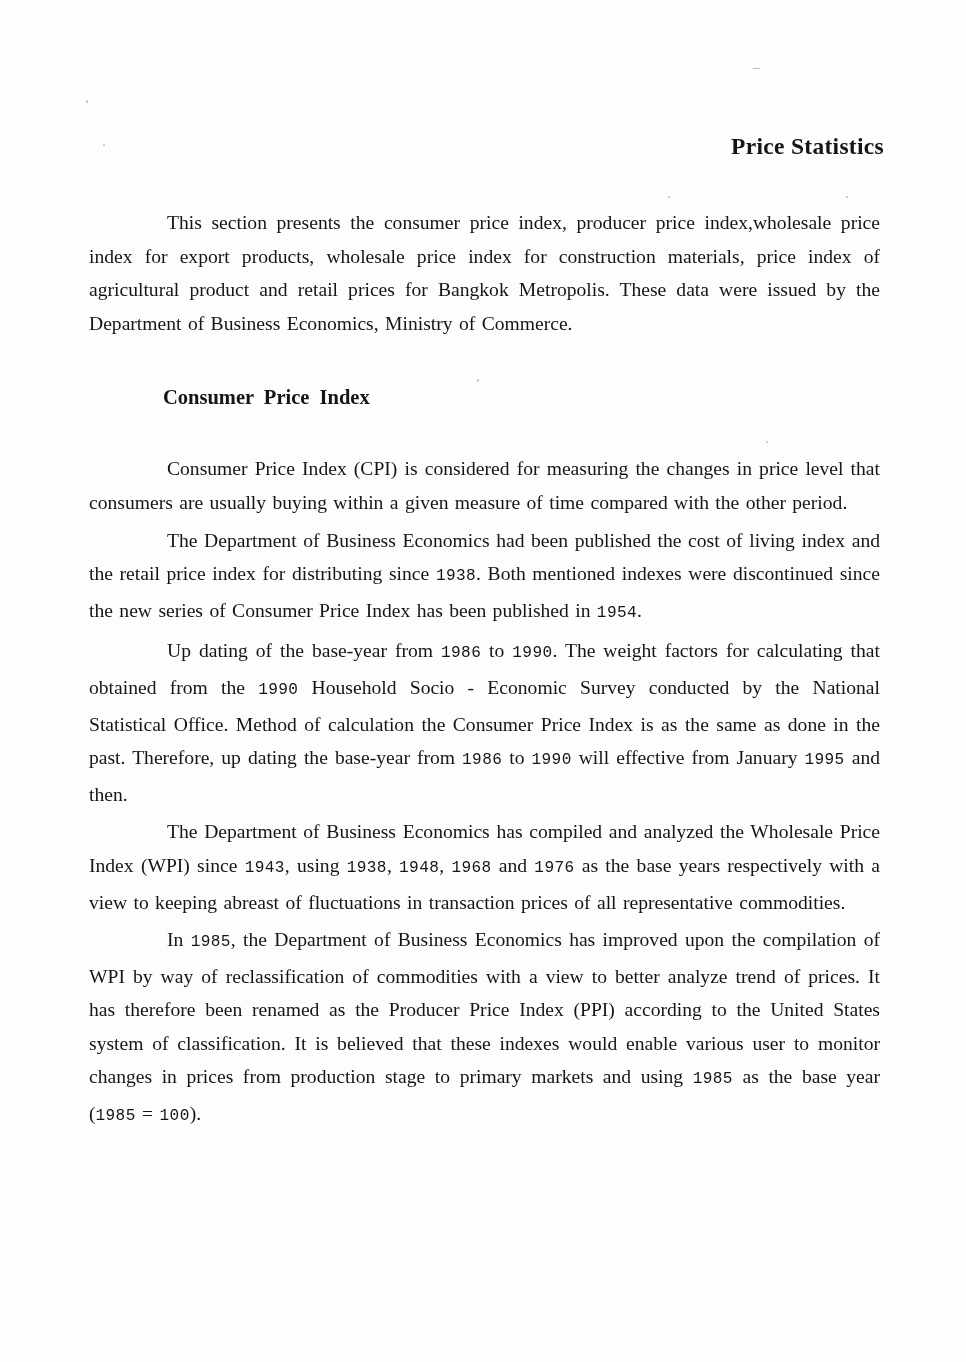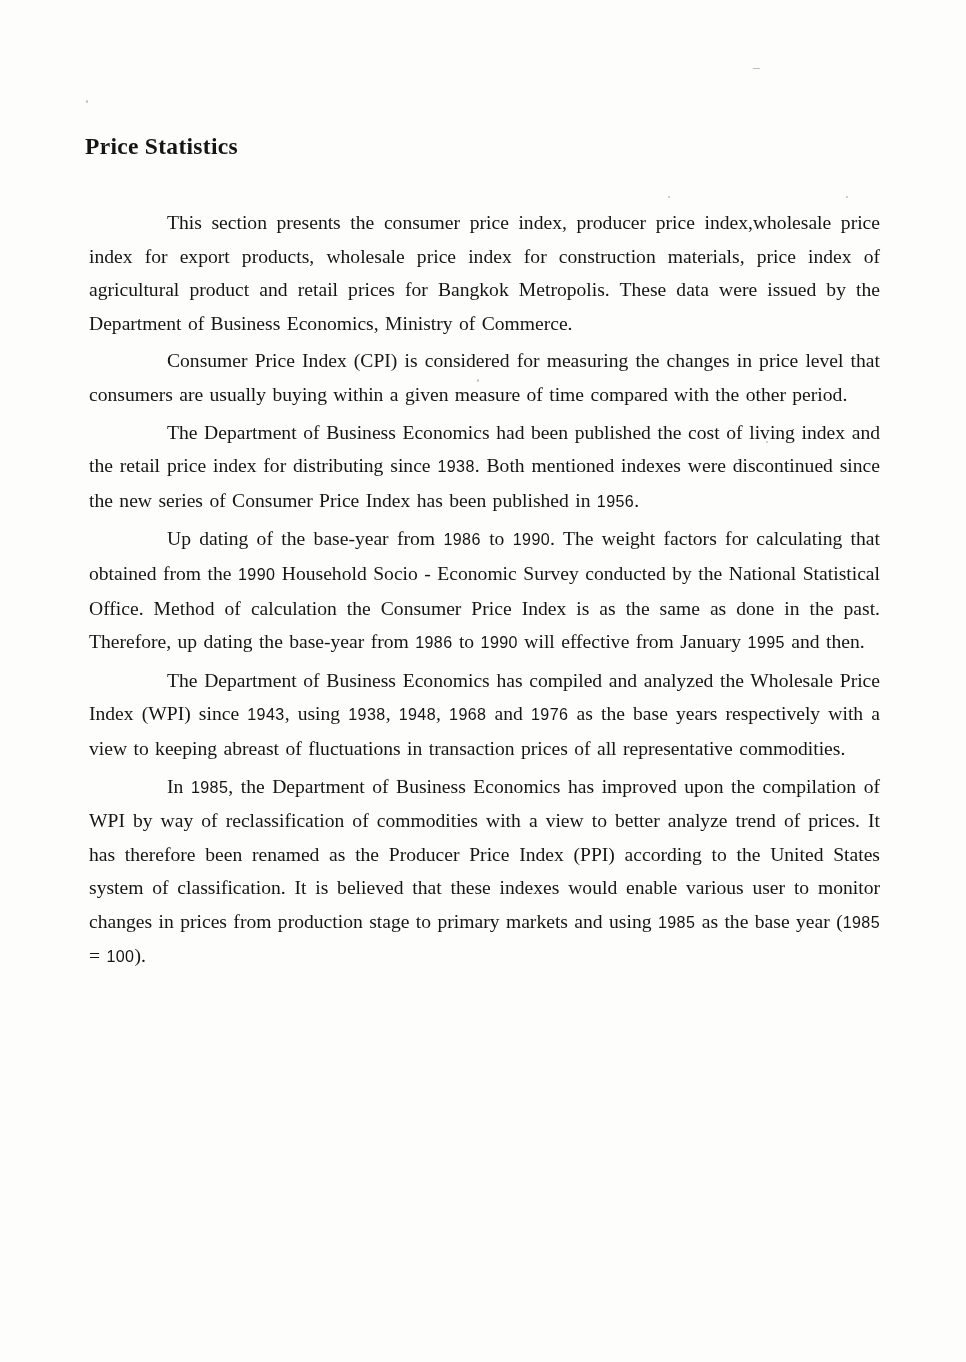--- a/index.html
+++ b/index.html
@@ -19,21 +19,21 @@
     position: absolute;
     inset: 0;
     box-sizing: border-box;
     padding: 132px 82px 0 85px;
     background: #fdfdfc;
   }
   .doc-title {
     font-size: 23.5px;
     line-height: 28px;
     font-weight: 700;
-    text-align: left;
+    text-align: right;
     margin: 0;
     letter-spacing: 0.3px;
   }
   .section-heading {
     font-size: 20.5px;
     line-height: 33px;
     font-weight: 700;
     margin: 41px 0 38px 0;
     padding-left: 78px;
     word-spacing: 5px;
@@ -44,21 +44,21 @@
     margin: 4px;
     text-align: justify;
     text-indent: 78px;
     word-spacing: 1.5px;
   }
   .intro-block {
     margin-top: 46px;
   }
   
   .num {
-    font-family: Liberation Sans, sans-serif;
+    font-family: Liberation Mono, monospace;
     font-size: 0.82em;
     letter-spacing: 0.4px;
   }
   
   .speck {
     position: absolute;
     background: #8a8a8a;
     border-radius: 50%;
     opacity: 0.55;
   }
@@ -72,22 +72,23 @@
 
 <div class="page">
 
   <h1 class="doc-title">Price Statistics</h1>
 
   <section>
     <p class="para intro-block">This section presents the consumer price index, producer price index,wholesale price index for export products, wholesale price index for construction materials, price index of agricultural product and retail prices for Bangkok Metropolis. These data were issued by the Department of Business Economics, Ministry of Commerce.</p>
   </section>
 
   <section>
+    <h2 class="section-heading">Consumer Price Index</h2>
     <p class="para">Consumer Price Index (CPI) is considered for measuring the changes in price level that consumers are usually buying within a given measure of time compared with the other period.</p>
-    <p class="para">The Department of Business Economics had been published the cost of living index and the retail price index for distributing since <span class="num">1938</span>. Both mentioned indexes were discontinued since the new series of Consumer Price Index has been published in <span class="num">1956</span>.</p>
+    <p class="para">The Department of Business Economics had been published the cost of living index and the retail price index for distributing since <span class="num">1938</span>. Both mentioned indexes were discontinued since the new series of Consumer Price Index has been published in <span class="num">1954</span>.</p>
     <p class="para">Up dating of the base-year from <span class="num">1986</span> to <span class="num">1990</span>. The weight factors for calculating that obtained from the <span class="num">1990</span> Household Socio - Economic Survey conducted by the National Statistical Office. Method of calculation the Consumer Price Index is as the same as done in the past. Therefore, up dating the base-year from <span class="num">1986</span> to <span class="num">1990</span> will effective from January <span class="num">1995</span> and then.</p>
   </section>
 
   <section>
     <p class="para">The Department of Business Economics has compiled and analyzed the Wholesale Price Index (WPI) since <span class="num">1943</span>, using <span class="num">1938</span>, <span class="num">1948</span>, <span class="num">1968</span> and <span class="num">1976</span> as the base years respectively with a view to keeping abreast of fluctuations in transaction prices of all representative commodities.</p>
     <p class="para">In <span class="num">1985</span>, the Department of Business Economics has improved upon the compilation of WPI by way of reclassification of commodities with a view to better analyze trend of prices. It has therefore been renamed as the Producer Price Index (PPI) according to the United States system of classification. It is believed that these indexes would enable various user to monitor changes in prices from production stage to primary markets and using <span class="num">1985</span> as the base year (<span class="num">1985</span> = <span class="num">100</span>).</p>
   </section>
 
   <div class="speck dash" style="left:753px; top:68px; width:7px;"></div>
   <div class="speck" style="left:86px;  top:100px; width:2px; height:3px;"></div>

